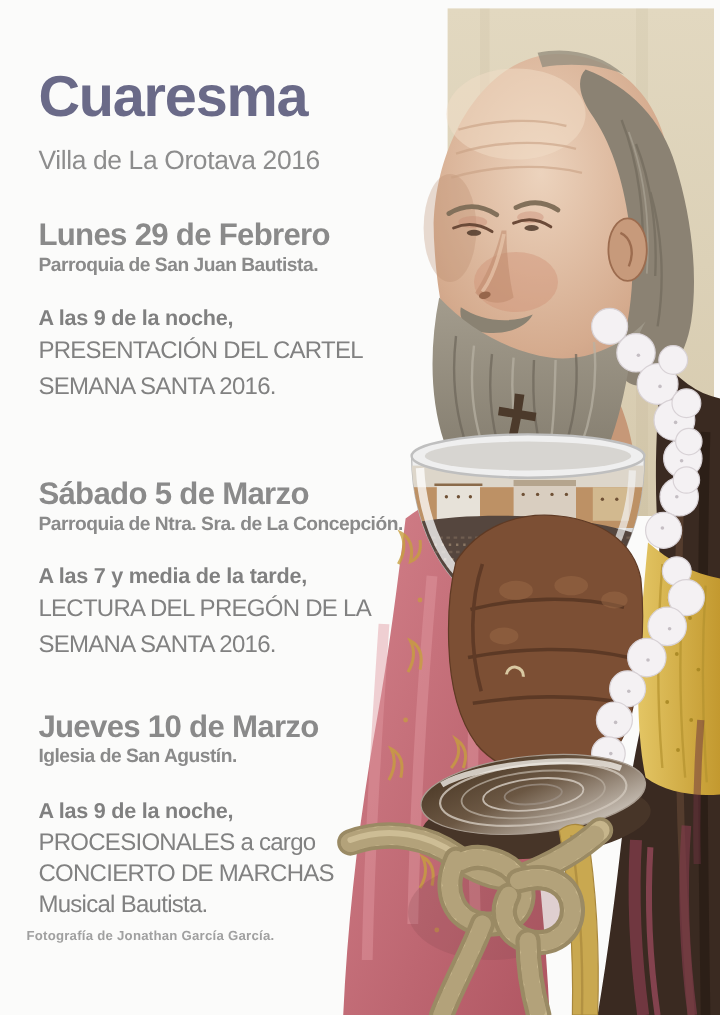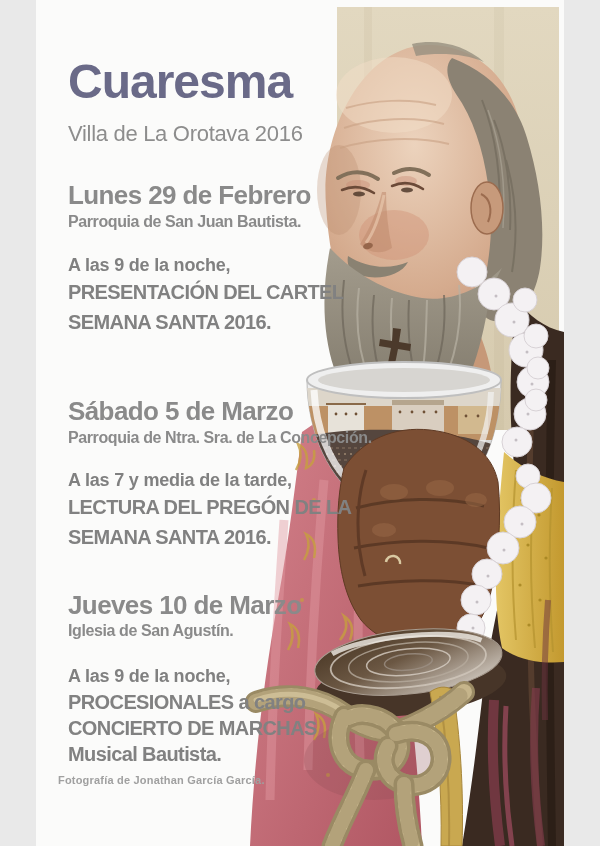--- a/index.html
+++ b/index.html
@@ -1,29 +1,29 @@
 <!DOCTYPE html>
 <html><head>
 <meta charset="utf-8">
 <style>
   html,body{margin:0;padding:0;background:#e9e9e9;}
   .poster{
-    position:relative;width:528px;height:846px;margin:0 auto;
+    position:relative;width:600px;height:846px;margin:0 auto;
     background:#fbfbfa;overflow:hidden;
     font-family:"Liberation Sans","DejaVu Sans",sans-serif;
   }
   .photo-layer{position:absolute;top:0;right:0;width:320px;height:846px;z-index:1;}
   .text-layer{position:absolute;inset:0;z-index:2;pointer-events:none;}
   .abs{position:absolute;left:32px;white-space:nowrap;}
   .title{top:54px;font-size:48px;font-weight:bold;color:#6a6a88;letter-spacing:-1px;}
   .subtitle{top:121px;font-size:22px;font-weight:normal;color:#8d8d8d;letter-spacing:-0.3px;}
   .day{font-size:26px;font-weight:bold;color:#8a8a8a;letter-spacing:-0.6px;}
   .venue{font-size:16px;font-weight:bold;color:#8a8a8a;letter-spacing:-0.4px;}
   .time{font-size:18px;font-weight:bold;color:#808080;letter-spacing:-0.2px;}
-  .detail{font-size:20px;font-weight:bold;color:#818181;letter-spacing:-0.6px;}
+  .detail{font-size:20px;font-weight:normal;color:#818181;letter-spacing:-0.6px;}
   .detail .ln{line-height:30px;white-space:nowrap;}
   .detail.tight .ln{line-height:26px;}
   .credit{left:22px;top:774px;font-size:11px;font-weight:bold;color:#a0a0a0;letter-spacing:0.2px;}
 </style>
 </head>
 <body>
 
 <div class="poster">
 
   <svg class="photo-layer" viewBox="0 0 320 846" aria-hidden="true">

